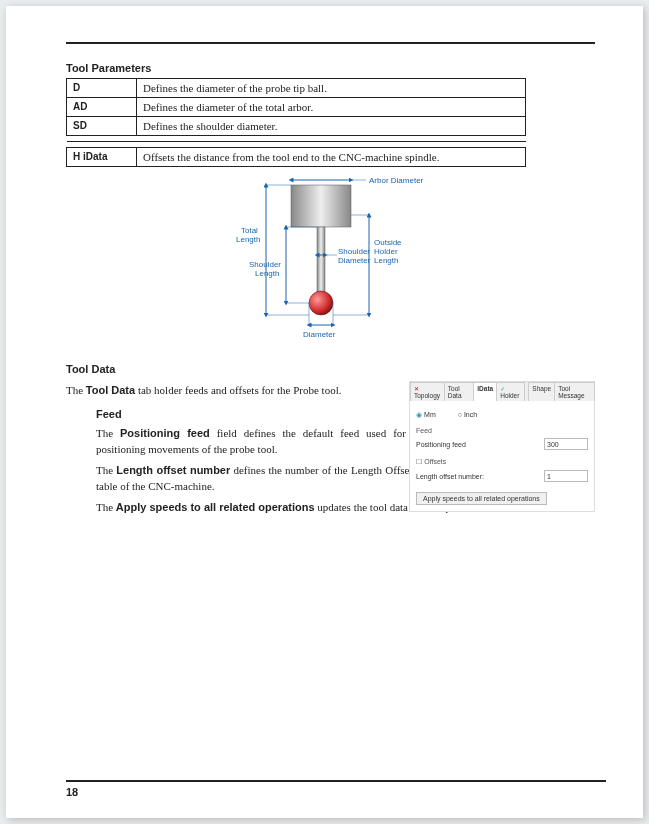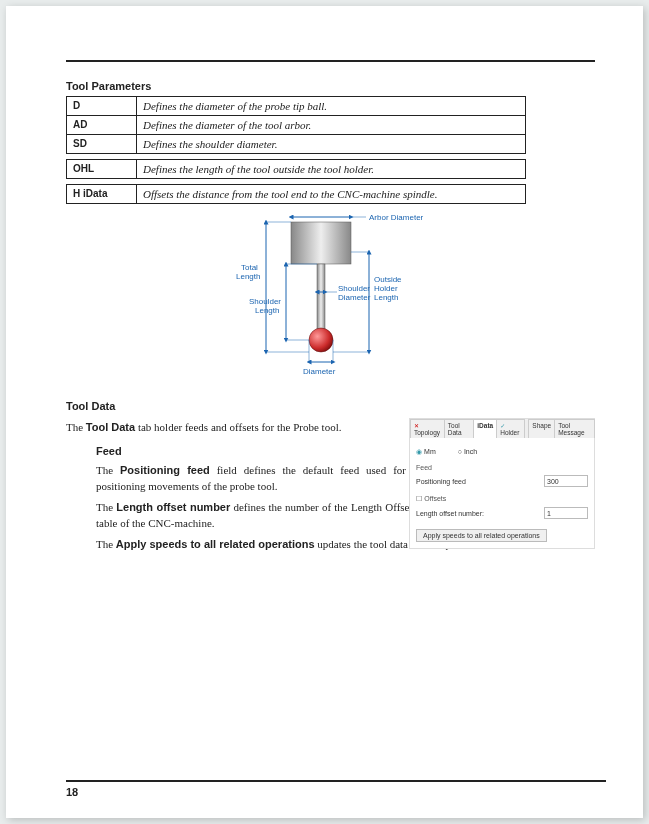--- a/index.html
+++ b/index.html
@@ -8,21 +8,21 @@
     font-family: Georgia, 'Times New Roman', serif;
     display: flex;
     justify-content: center;
     padding: 6px;
   }
   .page {
     width: 637px;
     height: 812px;
     background: #fff;
     box-shadow: 2px 2px 8px rgba(0,0,0,0.2);
-    padding: 54px 48px 20px 60px;
+    padding: 36px 48px 20px 60px;
     position: relative;
     font-size: 11px;
     color: #222;
   }
   .top-rule {
     border-top: 2px solid #222;
     margin-bottom: 18px;
   }
   .section-title {
     font-family: Arial, sans-serif;
@@ -43,21 +43,20 @@
   table.params td:first-child {
     width: 70px;
     font-family: Arial, sans-serif;
     font-size: 10px;
     font-weight: bold;
   }
   table.params td:last-child {
     font-family: Georgia, serif;
     font-size: 11px;
     text-align: justify;
-    font-style: italic;
   }
   tr.tall td { height: 48px; }
   tr.gap td { border-left: none; border-right: none; height: 6px; padding: 0; }
 
   .diagram {
     width: 240px;
     margin: 8px auto 18px;
     position: relative;
   }
   .diagram svg { display: block; }
@@ -159,33 +158,29 @@
   <div class="section-title">Tool Parameters</div>
 
   <table class="params">
     <tbody>
         <tr>
           <td>D</td>
           <td>Defines the diameter of the probe tip ball.</td>
         </tr>
     <tr>
           <td>AD</td>
-          <td>Defines the diameter of the tool arbor.</td>
+          <td>Defines the diameter of the total arbor.</td>
         </tr>
     <tr>
           <td>SD</td>
           <td>Defines the shoulder diameter.</td>
         </tr>
     <tr class="gap">
           <td></td>
           <td></td>
-        </tr>
-    <tr>
-          <td>OHL</td>
-          <td>Defines the length of the tool outside the tool holder.</td>
         </tr>
     <tr class="gap">
           <td></td>
           <td></td>
         </tr>
     <tr>
           <td>H iData</td>
           <td>Offsets the distance from the tool end to the CNC-machine spindle.</td>
         </tr>
   </tbody>

